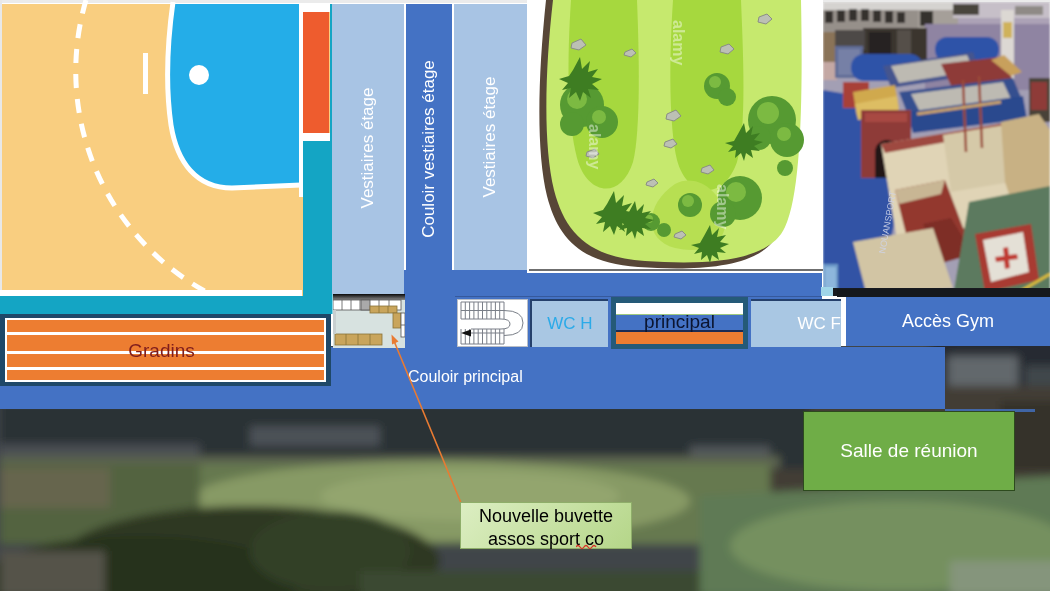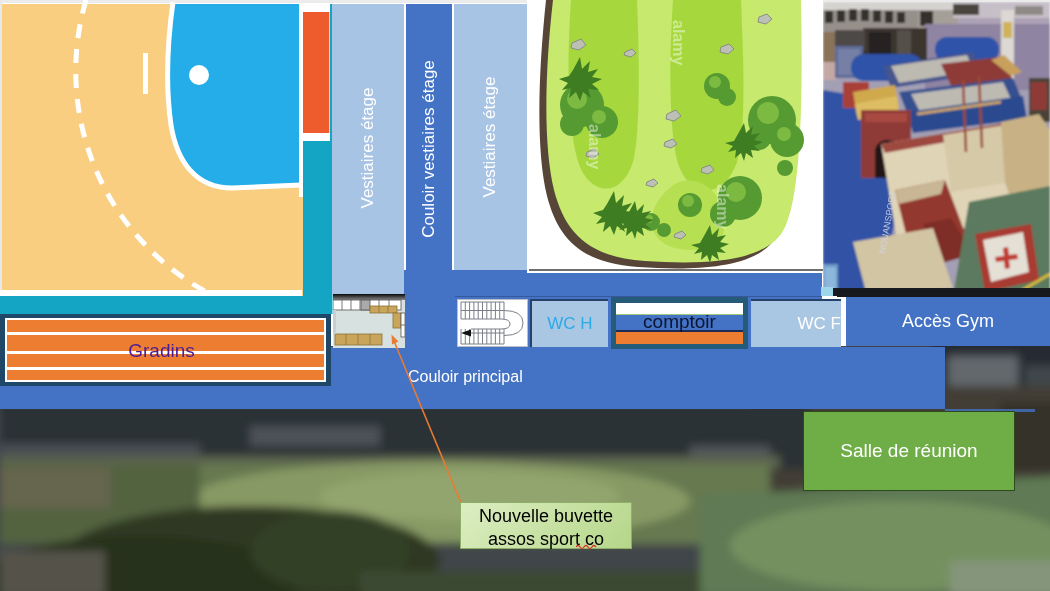--- a/index.html
+++ b/index.html
@@ -274,21 +274,21 @@
 <div class="abs" style="left:0;top:347px;width:945px;height:62px;background:#4472C4;"></div>
 
 <div class="abs lbl" style="left:408px;top:368px;font-size:16px;">Couloir principal</div>
 
 <div class="abs" style="left:0;top:314px;width:331px;height:72px;background:#1F4868;"></div>
 <div class="abs" style="left:5px;top:318px;width:321px;height:64px;background:#fff;"></div>
 <div class="abs" style="left:7px;top:320px;width:317px;height:60px;background:#ED7D31;"></div>
 <div class="abs" style="left:7px;top:332px;width:317px;height:3px;background:#fff;"></div>
 <div class="abs" style="left:7px;top:351px;width:317px;height:3px;background:#fff;"></div>
 <div class="abs" style="left:7px;top:367px;width:317px;height:3px;background:#fff;"></div>
-<div class="abs" style="left:0;top:340px;width:323px;text-align:center;font-size:19px;color:#4c1d95;">Gradins</div>
+<div class="abs" style="left:0;top:340px;width:323px;text-align:center;font-size:19px;color:#7f1d1d;">Gradins</div>
 
 <svg class="abs" style="left:333px;top:294px;" width="72" height="54" viewBox="0 0 72 54">
   <rect x="0" y="0" width="72" height="54" fill="#D7E2E0"></rect>
   <linearGradient id="wall" x1="0" y1="0" x2="0" y2="1">
         <stop offset="0" stop-color="#0a0a0a"></stop>
         <stop offset="1" stop-color="#888"></stop>
       </linearGradient>
   <rect x="0" y="0" width="72" height="6" fill="url(#wall)"></rect>
   <rect x="0" y="6" width="68" height="10" fill="#fff" stroke="#555" stroke-width="0.8"></rect>
   <g stroke="#555" stroke-width="0.8">
@@ -356,21 +356,21 @@
 <div class="abs" style="left:530px;top:299px;width:78px;height:48px;background:#A9C7E3;border-top:2px solid #25406b;border-left:2px solid #25406b;box-sizing:border-box;display:flex;align-items:center;justify-content:center;">
       <span style="color:#2BAAE8;font-size:17px;">WC H</span>
     </div>
 
 <div class="abs" style="left:611px;top:297px;width:137px;height:52px;background:#255a78;"></div>
 <div class="abs" style="left:616px;top:303px;width:127px;height:11px;background:#fff;"></div>
 <div class="abs" style="left:616px;top:314px;width:127px;height:1.5px;background:#9fc97f;"></div>
 <div class="abs" style="left:616px;top:315px;width:127px;height:16px;background:#4472C4;"></div>
 <div class="abs" style="left:616px;top:330px;width:127px;height:2px;background:#1c2c54;"></div>
 <div class="abs" style="left:616px;top:332px;width:127px;height:12px;background:#ED7D31;"></div>
-<div class="abs" style="left:611px;top:311px;width:137px;text-align:center;font-size:19px;color:#0b1530;">comptoir</div>
+<div class="abs" style="left:611px;top:311px;width:137px;text-align:center;font-size:19px;color:#0b1530;">principal</div>
 
 <div class="abs" style="left:751px;top:299px;width:90px;height:48px;background:#A9C7E3;border-top:2px solid #25406b;box-sizing:border-box;display:flex;align-items:center;justify-content:flex-end;">
       <span style="color:#fff;font-size:17px;">WC F</span>
     </div>
 
 <div class="abs" style="left:846px;top:297px;width:204px;height:49px;background:#4472C4;display:flex;align-items:center;justify-content:center;">
       <span style="color:#fff;font-size:18px;">Accès Gym</span>
     </div>
 
 <div class="abs" style="left:803px;top:411px;width:212px;height:80px;background:#6FAD47;border:1px solid #2d4a1e;box-sizing:border-box;display:flex;align-items:center;justify-content:center;">

